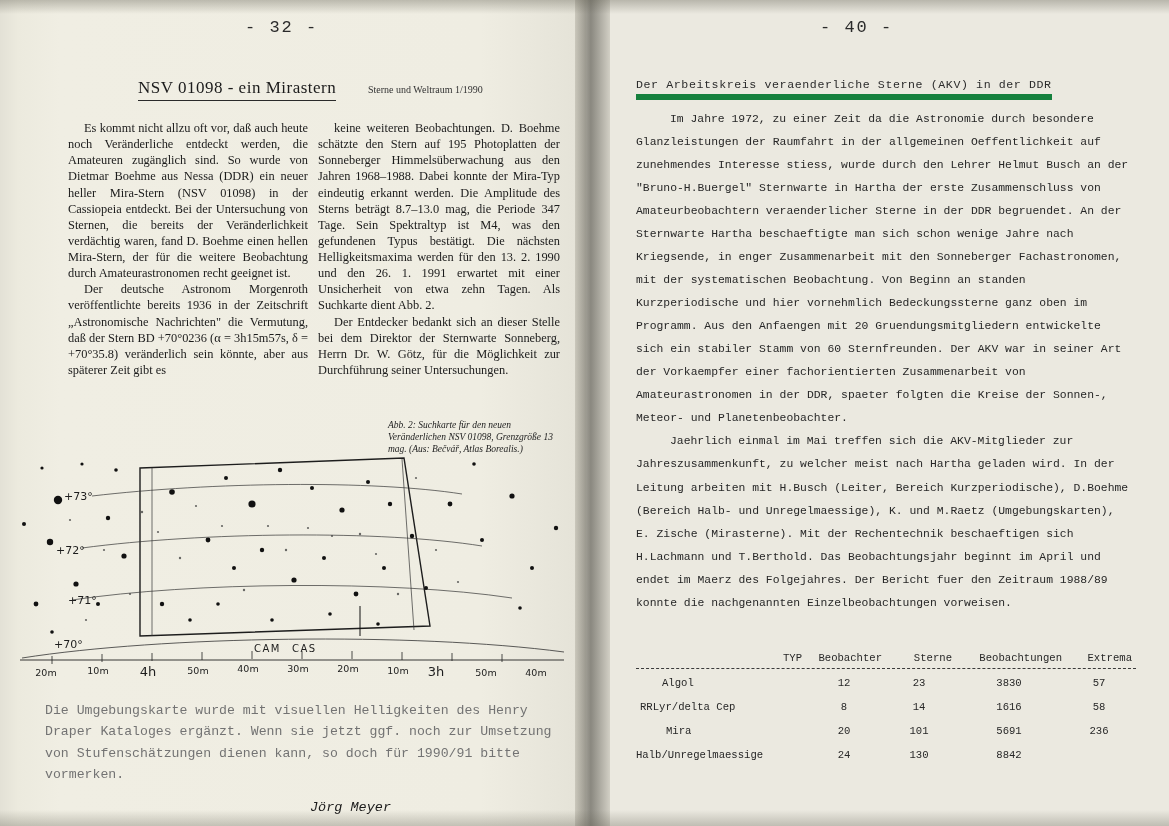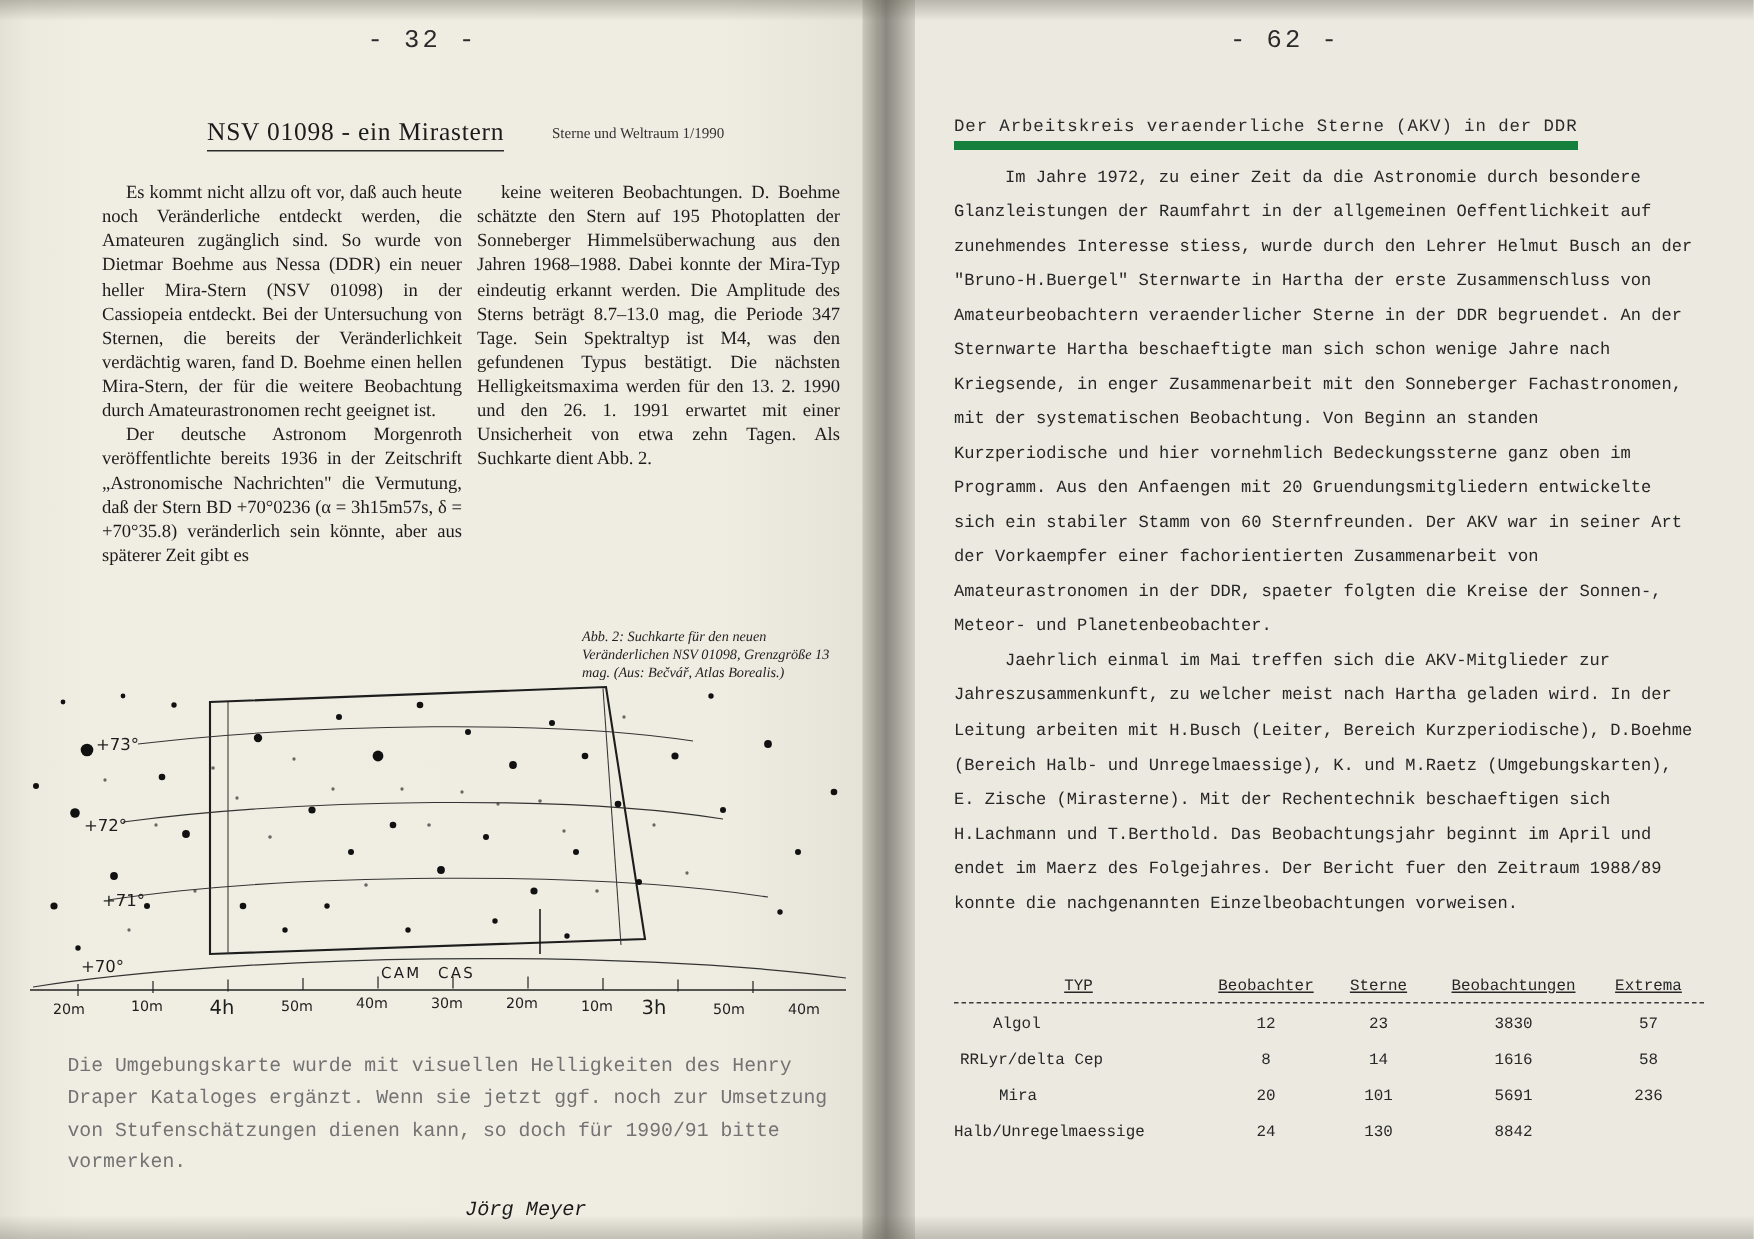--- a/index.html
+++ b/index.html
@@ -51,49 +51,50 @@
   
   .r-title{position:absolute;left:636px;top:78px;font-family:"Liberation Mono", monospace;font-size:11.6px;
     letter-spacing:.6px;border-bottom:6px solid #15803d;padding-bottom:3px;white-space:nowrap;color:#2b2b2b;}
   .r-body{position:absolute;left:636px;top:108px;width:496px;
     font-family:"Liberation Mono", monospace;font-size:11.4px;line-height:2.02;color:#272727;text-align:left;}
   .r-body p{margin:0 0 0 0;}
   .r-body p.ind{text-indent:34px;}
   .r-table{position:absolute;left:636px;top:652px;width:500px;
     font-family:"Liberation Mono", monospace;font-size:10.6px;color:#272727;}
   .r-table table{border-collapse:collapse;width:100%;}
-  .r-table th{font-weight:normal;text-align:center;padding:0 4px 2px 0;text-decoration:underline;}
+  .r-table th{font-weight:normal;text-align:right;padding:0 4px 2px 0;}
   .r-table td{padding:6px 4px 6px 0;white-space:nowrap;}
   .r-rule{border-top:1px dashed #3a3a3a;height:0;margin:2px 0 2px 0;}
   .ta-c{text-align:center;}
 </style>
 </head>
 <body>
 
 <div class="page">
 
   <div class="sheet left"></div>
   <div class="sheet right"></div>
   <div class="gutter"></div>
   <div class="edge-top"></div>
   <div class="edge-bottom"></div>
 
   <div class="pageno l">- 32 -</div>
-  <div class="pageno r">- 62 -</div>
+  <div class="pageno r">- 40 -</div>
 
   <div class="l-title">NSV 01098 - ein Mirastern</div>
   <div class="l-source">Sterne und Weltraum 1/1990</div>
 
   <div class="col col-left">
     <p class="first">Es kommt nicht allzu oft vor, daß auch heute noch Veränderliche entdeckt werden, die Amateuren zugänglich sind. So wurde von Dietmar Boehme aus Nessa (DDR) ein neuer heller Mira-Stern (NSV 01098) in der Cassiopeia entdeckt. Bei der Untersuchung von Sternen, die bereits der Veränderlichkeit verdächtig waren, fand D. Boehme einen hellen Mira-Stern, der für die weitere Beobachtung durch Amateurastronomen recht geeignet ist.</p>
     <p>Der deutsche Astronom Morgenroth veröffentlichte bereits 1936 in der Zeitschrift „Astronomische Nachrichten" die Vermutung, daß der Stern BD +70°0236 (α = 3h15m57s, δ = +70°35.8) veränderlich sein könnte, aber aus späterer Zeit gibt es</p>
   </div>
 
   <div class="col col-right">
     <p class="first">keine weiteren Beobachtungen. D. Boehme schätzte den Stern auf 195 Photoplatten der Sonneberger Himmelsüberwachung aus den Jahren 1968–1988. Dabei konnte der Mira-Typ eindeutig erkannt werden. Die Amplitude des Sterns beträgt 8.7–13.0 mag, die Periode 347 Tage. Sein Spektraltyp ist M4, was den gefundenen Typus bestätigt. Die nächsten Helligkeitsmaxima werden für den 13. 2. 1990 und den 26. 1. 1991 erwartet mit einer Unsicherheit von etwa zehn Tagen. Als Suchkarte dient Abb. 2.</p>
+    <p>Der Entdecker bedankt sich an dieser Stelle bei dem Direktor der Sternwarte Sonneberg, Herrn Dr. W. Götz, für die Möglichkeit zur Durchführung seiner Untersuchungen.</p>
   </div>
 
   <div class="figcap">Abb. 2: Suchkarte für den neuen Veränderlichen NSV 01098, Grenzgröße 13 mag. (Aus: Bečvář, Atlas Borealis.)</div>
 
   <div class="chart">
     <svg width="560" height="278" viewBox="0 0 560 278">
       <defs>
         <clipPath id="fieldclip">
           <path d="M128,60 L392,50 L418,218 L128,228 Z"></path>
         </clipPath>

